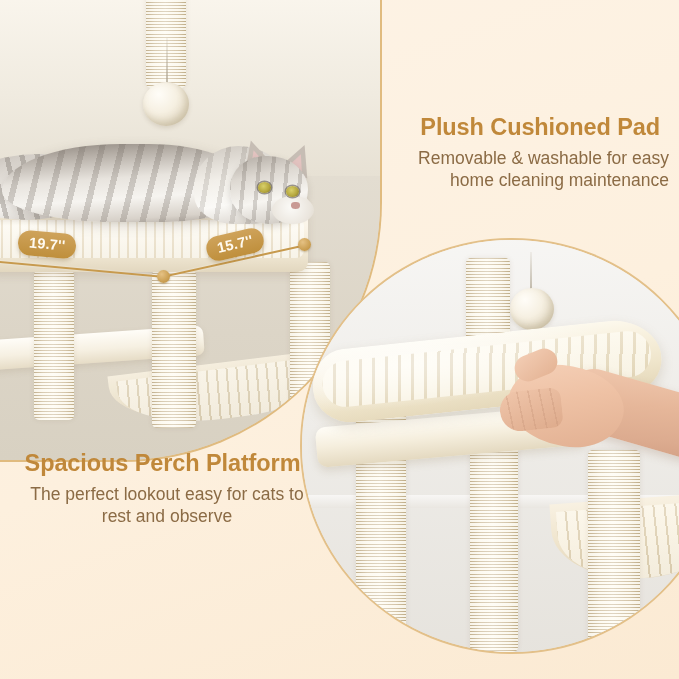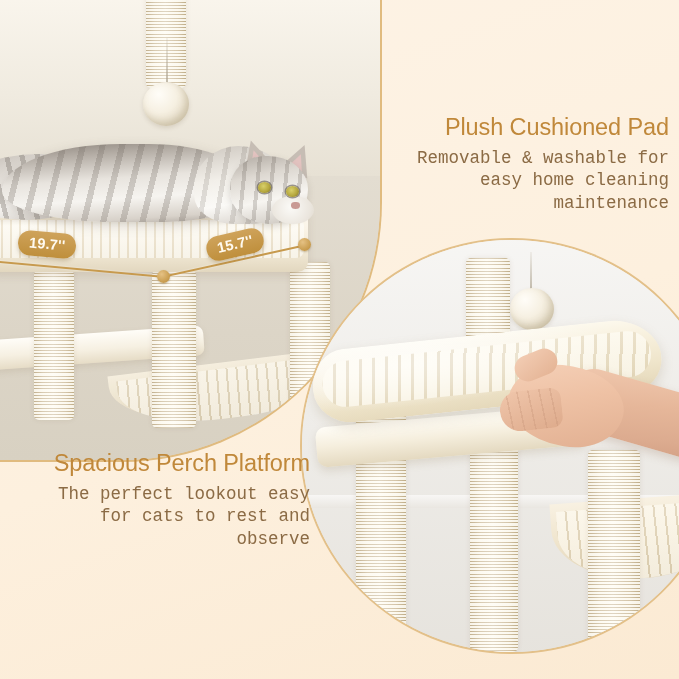--- a/index.html
+++ b/index.html
@@ -336,33 +336,33 @@
     right: 10px;
     top: 114px;
     width: 280px;
     text-align: right;
   }
   .text-bl {
     position: absolute;
     left: 24px;
     top: 450px;
     width: 286px;
-    text-align: right;
+    text-align: center;
   }
   .feat-title {
     font-family: "Liberation Sans", sans-serif;
     font-size: 23.5px;
-    font-weight: 400;
+    font-weight: 700;
     color: #c0883a;
     line-height: 1.18;
-    margin: 0 0 5px 0;
+    margin: 0 9px 5px 0;
     letter-spacing: -0.1px;
   }
   .feat-desc {
-    font-family: Liberation Mono, monospace;
+    font-family: Liberation Sans, sans-serif;
     font-size: 17.5px;
     font-weight: 400;
     color: #8b6b45;
     line-height: 1.30;
     margin: 0;
   }
 </style>
 </head>
 <body>
 

